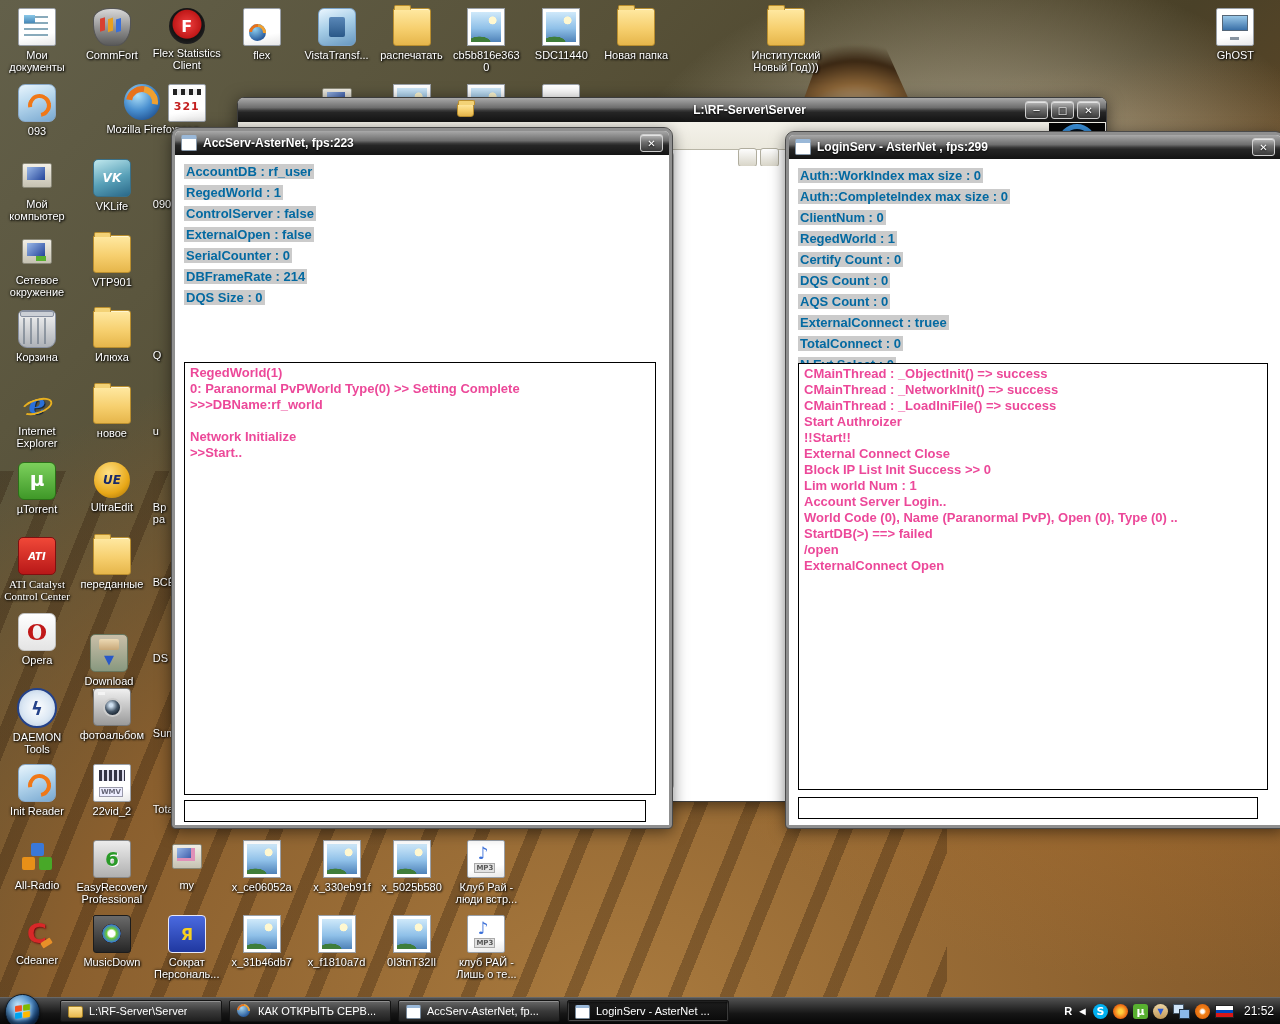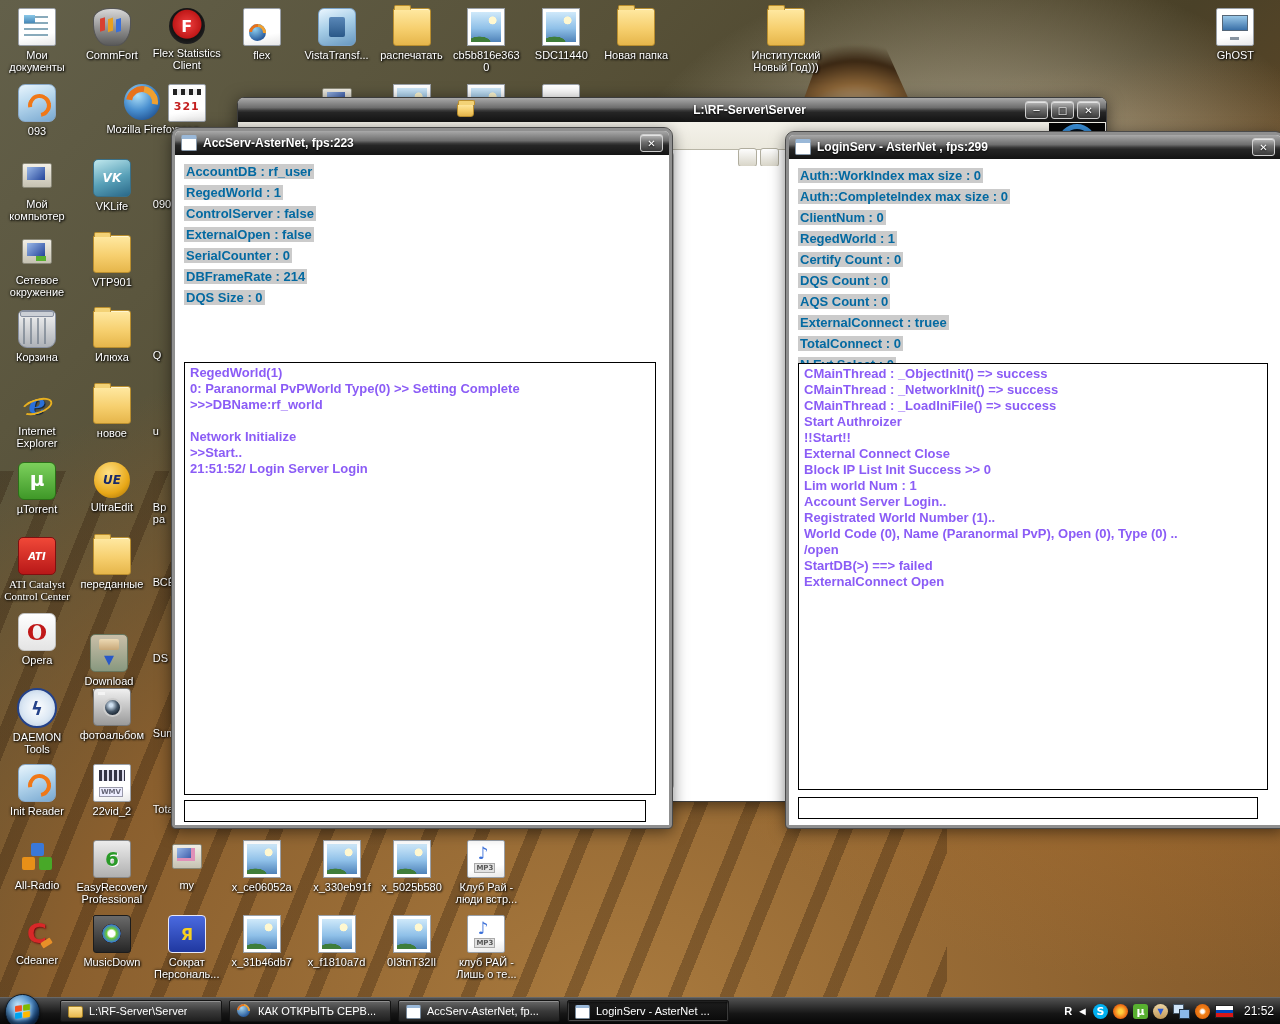--- a/index.html
+++ b/index.html
@@ -107,21 +107,21 @@
     text-shadow:0 1px 2px #000}
   .wicon{width:14px;height:11px;background:#fff;border:1px solid #8899aa;border-top:4px solid #9ab8d8;border-radius:2px;flex:none}
   .winbtns{margin-left:auto;display:flex;gap:3px}
   .wbtn{width:21px;height:16px;border-radius:3px;border:1px solid #cfcfcf;color:#fff;font:bold 10px "DejaVu Sans",sans-serif;
     display:flex;align-items:center;justify-content:center;background:linear-gradient(#bdbdbd,#6f6f6f 45%,#383838);box-shadow:inset 0 1px 0 rgba(255,255,255,.6)}
   .console{border:3px solid #8f8f8f;border-radius:8px 8px 3px 3px;background:#fff;outline:1px solid #4a4a4a}
   .client{position:absolute;left:0;right:0;top:24px;bottom:0;background:#fff;overflow:hidden}
   .status{position:absolute;left:9px;top:9px}
   .sline{display:table;background:#cbcbcb;color:#0369a1;font:bold 13px "Liberation Sans",sans-serif;line-height:15px;padding:0 2px;margin-bottom:6px;white-space:pre}
   .logbox{position:absolute;border:1px solid #000;background:#fff;padding:2px 5px;overflow:hidden}
-  .lline{font:bold 13px "Liberation Sans",sans-serif;line-height:16px;min-height:16px;color:#8b5cf6;white-space:pre}
+  .lline{font:bold 13px "Liberation Sans",sans-serif;line-height:16px;min-height:16px;color:#ec4899;white-space:pre}
   .cinput{position:absolute;border:1px solid #000;background:#fff;height:20px;font:13px "Liberation Sans",sans-serif;padding:0 3px;outline:none}
   
   .explorer{border:1px solid #3c3c3c;border-radius:7px 7px 2px 2px;background:#fff}
   .etoolbar{position:absolute;left:0;right:0;top:24px;height:44px;background:linear-gradient(#f4f2ea,#e6e3d6);border-bottom:1px solid #c4c1b2}
   .eaddress{position:absolute;left:290px;top:27px;width:505px;height:20px;background:#fff;border:1px solid #b8b5a6;border-radius:10px}
   .etbtn{position:absolute;top:26px;width:17px;height:17px;background:linear-gradient(#fdfdfd,#d8d5c8);border:1px solid #b0ad9e;border-radius:3px}
   .ccontent{position:absolute;left:0;right:0;top:68px;bottom:0;background:#fff}
   .escroll{position:absolute;left:423px;top:52px;bottom:10px;width:11px;background:#dcdcdc;border:1px solid #bcbcbc;border-radius:6px}
   .escroll::after{content:"";position:absolute;left:1px;right:1px;top:2px;height:64px;background:#a8a8a8;border-radius:5px}
   .elist{position:absolute;left:452px;top:78px;width:420px}
@@ -606,21 +606,20 @@
           <div class="sline">DQS Size : 0</div>
         </div>
       <div class="logbox" style="left:9px;top:207px;width:460px;height:427px">
 
       <div class="lline">RegedWorld(1)</div>
           <div class="lline">0: Paranormal PvPWorld Type(0) &gt;&gt; Setting Complete</div>
           <div class="lline">&gt;&gt;&gt;DBName:rf_world</div>
           <div class="lline"></div>
           <div class="lline">Network Initialize</div>
           <div class="lline">&gt;&gt;Start..</div>
-          <div class="lline">21:51:52/ Login Server Login</div>
         </div>
       <input class="cinput" style="left: 9px; top: 645px; width: 454px;">
     </div>
   </div>
 
   <div class="win console" style="left:786px;top:132px;width:492px;height:690px;z-index:4">
     <div class="titlebar">
       <span class="wicon"></span>
       <span>LoginServ - AsterNet , fps:299</span>
       <span class="winbtns">
@@ -646,24 +645,23 @@
 
       <div class="lline">CMainThread : _ObjectInit() =&gt; success</div>
           <div class="lline">CMainThread : _NetworkInit() =&gt; success</div>
           <div class="lline">CMainThread : _LoadIniFile() =&gt; success</div>
           <div class="lline">Start Authroizer</div>
           <div class="lline">!!Start!!</div>
           <div class="lline">External Connect Close</div>
           <div class="lline">Block IP List Init Success &gt;&gt; 0</div>
           <div class="lline">Lim world Num : 1</div>
           <div class="lline">Account Server Login..</div>
-          <div class="lline">Registrated World Number (1)..</div>
           <div class="lline">World Code (0), Name (Paranormal PvP), Open (0), Type (0) ..</div>
+          <div class="lline">StartDB(&gt;) ==&gt; failed</div>
           <div class="lline">/open</div>
-          <div class="lline">StartDB(&gt;) ==&gt; failed</div>
           <div class="lline">ExternalConnect Open</div>
         </div>
       <input class="cinput" style="left: 9px; top: 638px; width: 452px;">
     </div>
   </div>
 
   <div class="taskbar">
     <div class="orb">
       <span class="orbflag">
           <i></i>

